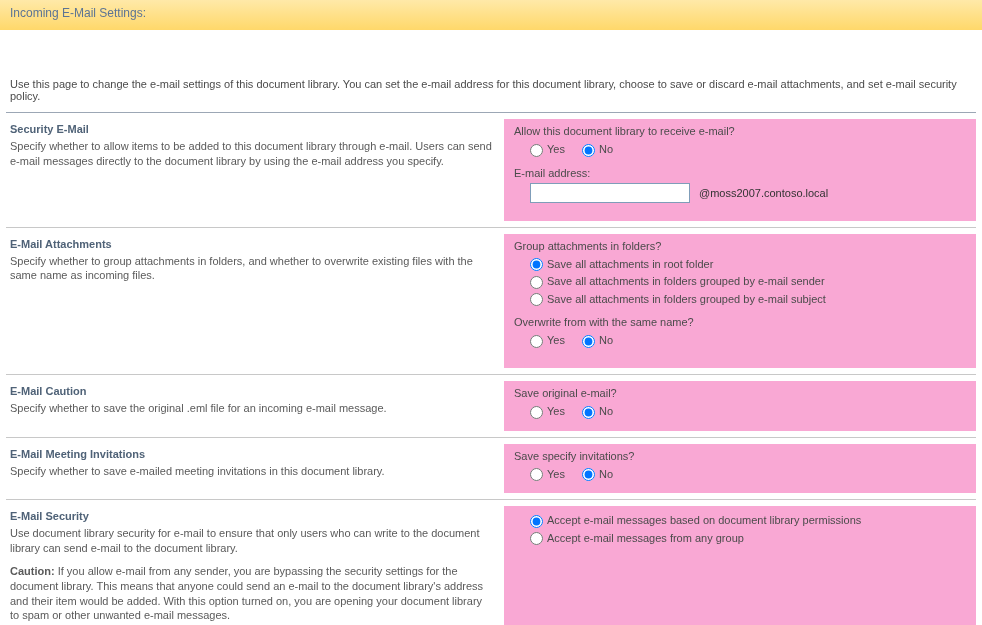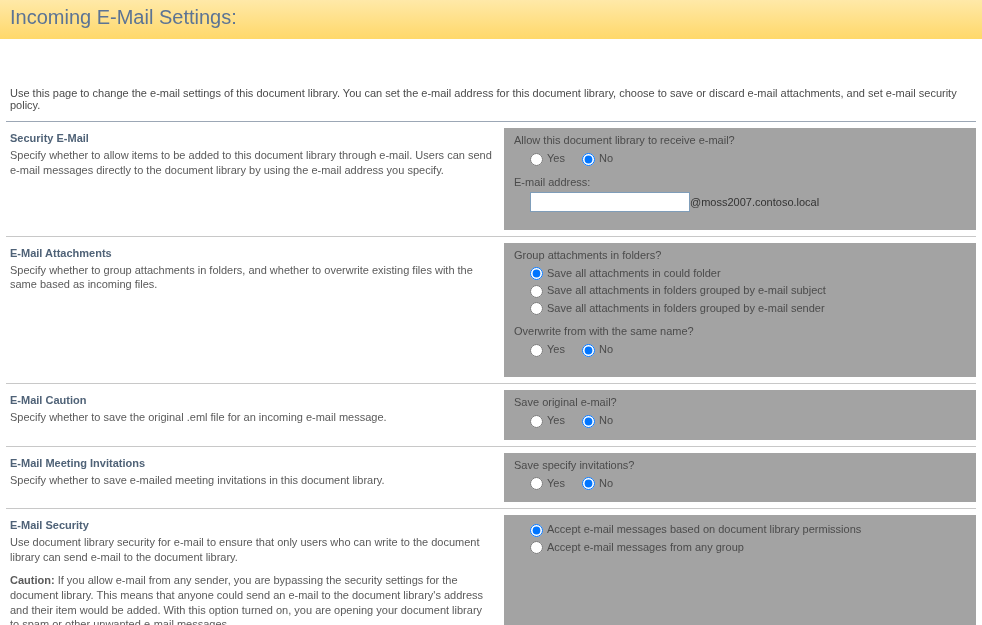--- a/index.html
+++ b/index.html
@@ -9,21 +9,21 @@
     font-size: 11px;
     color: #333;
     background: #fff;
     width: 982px;
   }
   .header {
     background: linear-gradient(to bottom, #ffe9a8 0%, #ffd86a 100%);
     padding: 6px 10px 10px 10px;
   }
   .page-title {
-    font-size: 20px;
+    font-size: 12px;
     color: #5c7494;
     font-weight: normal;
   }
   .intro {
     padding: 12px 10px 10px 10px;
     color: #4b4b4b;
     margin-top: 36px;
   }
   .hr-line {
     border: 0;
@@ -38,21 +38,21 @@
   .section-row {
     display: flex;
     padding: 6px 6px;
   }
   .left-col {
     width: 498px;
     padding: 4px 12px 10px 4px;
   }
   .right-col {
     flex: 1;
-    background: #a3a3a3;
+    background: #f9a8d4;
     padding: 6px 10px 10px 10px;
   }
   .sec-title {
     font-size: 11px;
     font-weight: bold;
     color: #4f6277;
     margin-bottom: 4px;
   }
   .sec-desc {
     color: #5a5a5a;
@@ -79,21 +79,21 @@
     width: 160px;
     height: 20px;
     border: 1px solid #7f9db9;
     padding: 1px 4px;
     font-family: inherit;
     font-size: 11px;
   }
   .addr-row {
     display: flex;
     align-items: center;
-    gap: 0;
+    gap: 9px;
     padding-left: 16px;
   }
   .button-row {
     padding: 10px 10px 6px 0;
     display: flex;
     justify-content: flex-end;
     gap: 8px;
   }
   .btn {
     width: 92px;
@@ -141,28 +141,28 @@
       </div>
     </div>
   </div>
 </div>
 
 <hr class="hr-faint">
 
 <div class="section-row">
   <div class="left-col">
     <div class="sec-title">E-Mail Attachments</div>
-    <div class="sec-desc">Specify whether to group attachments in folders, and whether to overwrite existing files with the same based as incoming files.</div>
+    <div class="sec-desc">Specify whether to group attachments in folders, and whether to overwrite existing files with the same name as incoming files.</div>
   </div>
   <div class="right-col">
     <div class="opt-block">
       <div class="field-label">Group attachments in folders?</div>
-      <div class="radio-row"><label><input type="radio" name="grp" checked="" style=""><span>Save all attachments in could folder</span></label></div>
+      <div class="radio-row"><label><input type="radio" name="grp" checked="" style=""><span>Save all attachments in root folder</span></label></div>
+      <div class="radio-row"><label><input type="radio" name="grp" style=""><span>Save all attachments in folders grouped by e-mail sender</span></label></div>
       <div class="radio-row"><label><input type="radio" name="grp" style=""><span>Save all attachments in folders grouped by e-mail subject</span></label></div>
-      <div class="radio-row"><label><input type="radio" name="grp" style=""><span>Save all attachments in folders grouped by e-mail sender</span></label></div>
     </div>
     <div class="opt-block">
       <div class="field-label">Overwrite from with the same name?</div>
       <div class="radio-row">
         <label><input type="radio" name="ow" style=""><span>Yes</span></label>
         <label><input type="radio" name="ow" checked="" style=""><span>No</span></label>
       </div>
     </div>
   </div>
 </div>

